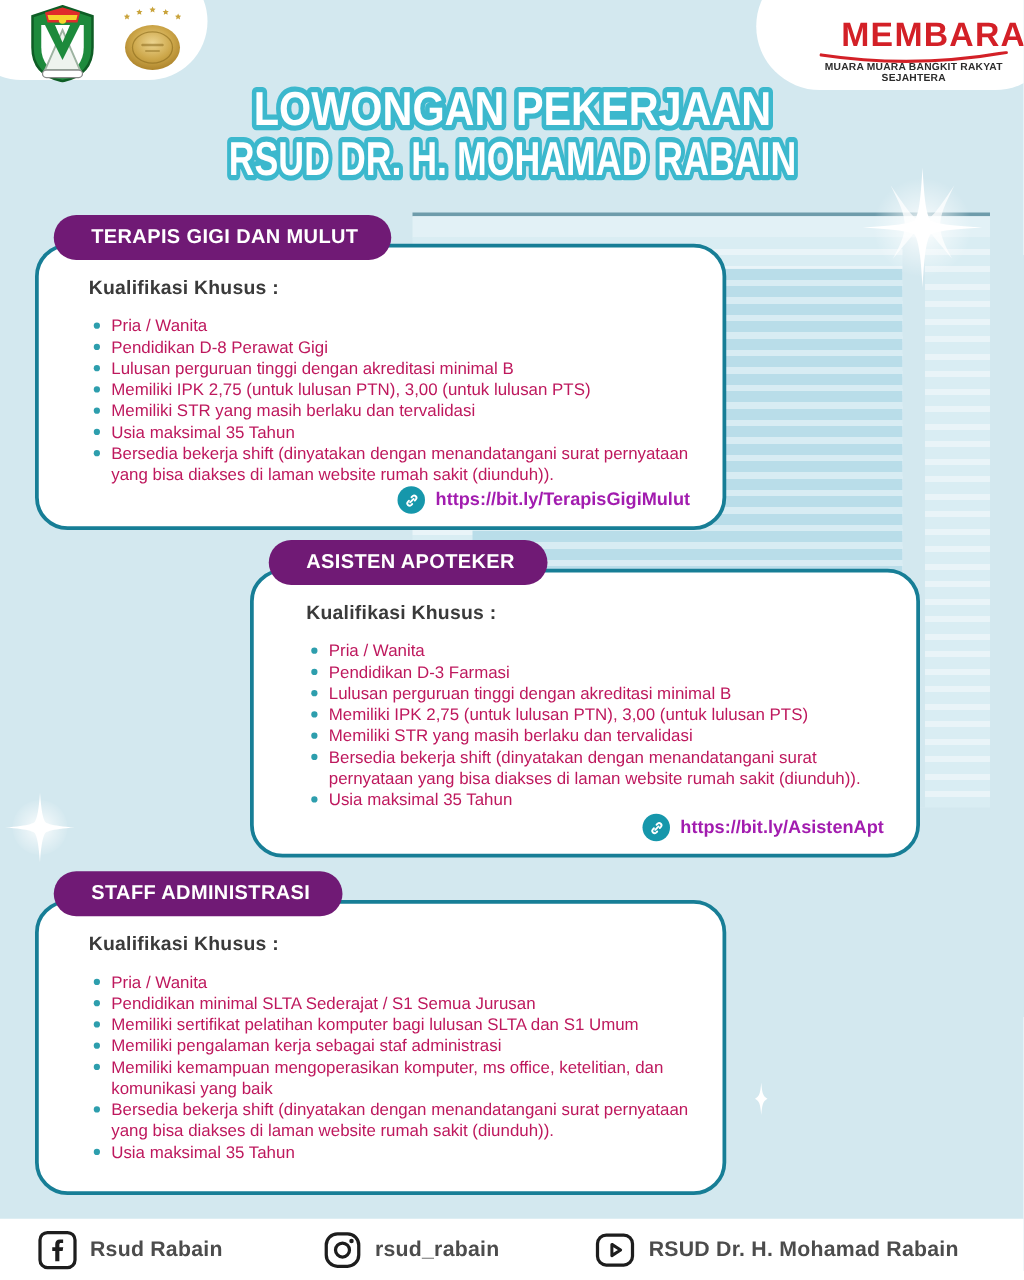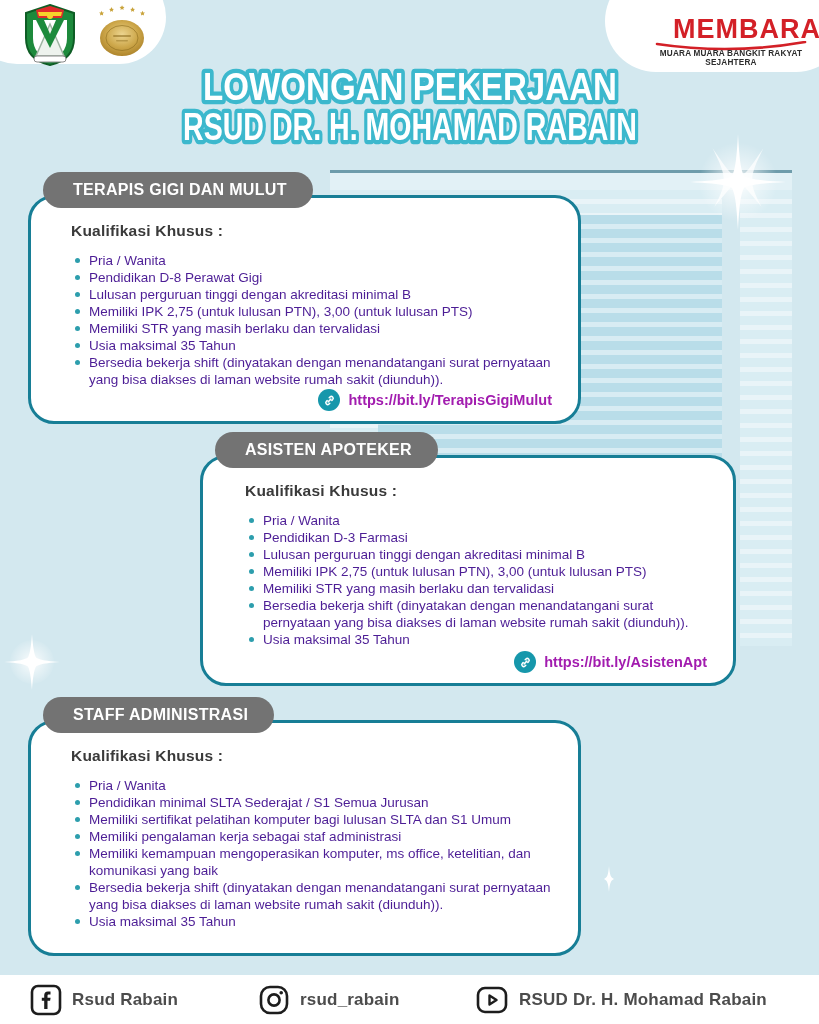--- a/index.html
+++ b/index.html
@@ -39,28 +39,28 @@
   .membara-tag{font-size:8.2px;font-weight:bold;color:#2c2c2c;letter-spacing:.2px;margin-top:3px;}
   
   .title-svg{position:absolute;left:0;top:64px;z-index:4;}
   .title-svg text{font-family:"Liberation Sans",sans-serif;font-weight:bold;
     fill:#ffffff;stroke:#3cb8cd;stroke-width:8.5px;stroke-linejoin:round;paint-order:stroke;}
   
   .card{position:absolute;background:#fff;border:3px solid #177e96;border-radius:26px;z-index:3;}
   .card1{left:28px;top:195px;width:547px;height:223px;}
   .card2{left:200px;top:455px;width:530px;height:225px;}
   .card3{left:28px;top:720px;width:547px;height:230px;}
-  .tab{position:absolute;top:-26px;left:12px;background:#737373;color:#fff;
+  .tab{position:absolute;top:-26px;left:12px;background:#701a75;color:#fff;
     font-size:16px;font-weight:bold;letter-spacing:.3px;
     padding:9px 26px 9px 30px;border-radius:24px;white-space:nowrap;}
   .card-body{padding:24px 14px 12px 40px;}
   .card2 .card-body{padding-left:42px;}
   .kual{margin:0 0 12px 0;font-size:15.5px;font-weight:bold;color:#3a3a3a;letter-spacing:.2px;}
   .bullets{margin:0;padding:0;list-style:none;}
-  .bullets li{position:relative;padding-left:18px;color:#4c1d95;font-size:13.5px;line-height:17px;}
+  .bullets li{position:relative;padding-left:18px;color:#be185d;font-size:13.5px;line-height:17px;}
   .bullets li::before{content:"";position:absolute;left:4px;top:6px;width:5px;height:5px;
     border-radius:50%;background:#2d9ead;}
   .linkrow{position:absolute;right:26px;bottom:10px;display:flex;align-items:center;gap:8px;cursor:pointer;}
   .linkicon{width:22px;height:22px;border-radius:50%;background:#1697ab;display:flex;
     align-items:center;justify-content:center;flex:0 0 auto;}
   .linktext{font-size:14.5px;font-weight:bold;color:#a21caf;}
   
   .footer{position:absolute;left:0;top:975px;width:819px;height:49px;background:#fff;z-index:6;}
   .social{position:absolute;top:50%;transform:translateY(-50%);display:flex;align-items:center;gap:10px;cursor:pointer;}
   .social-fb{left:30px;} .social-ig{left:258px;} .social-yt{left:475px;}

